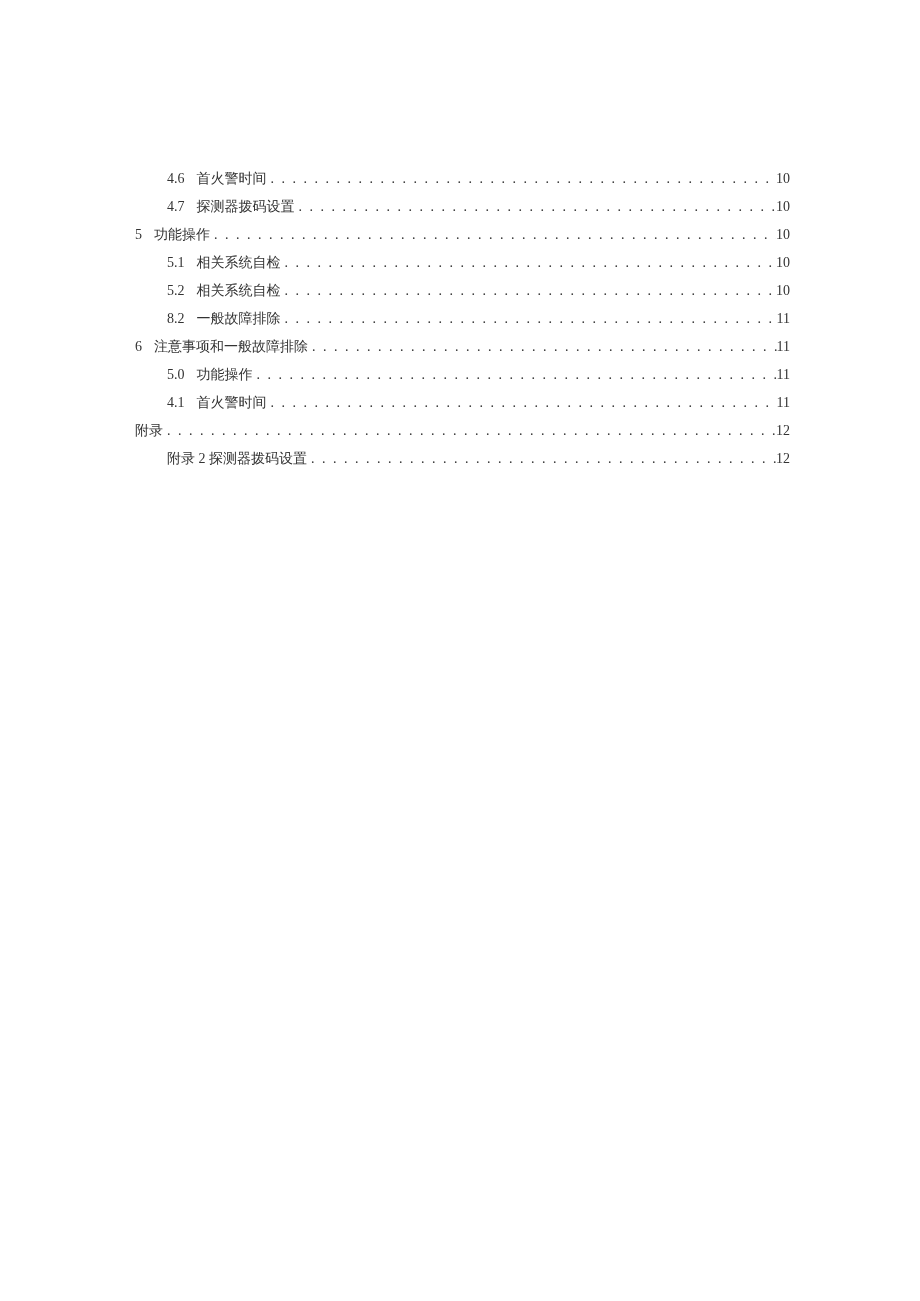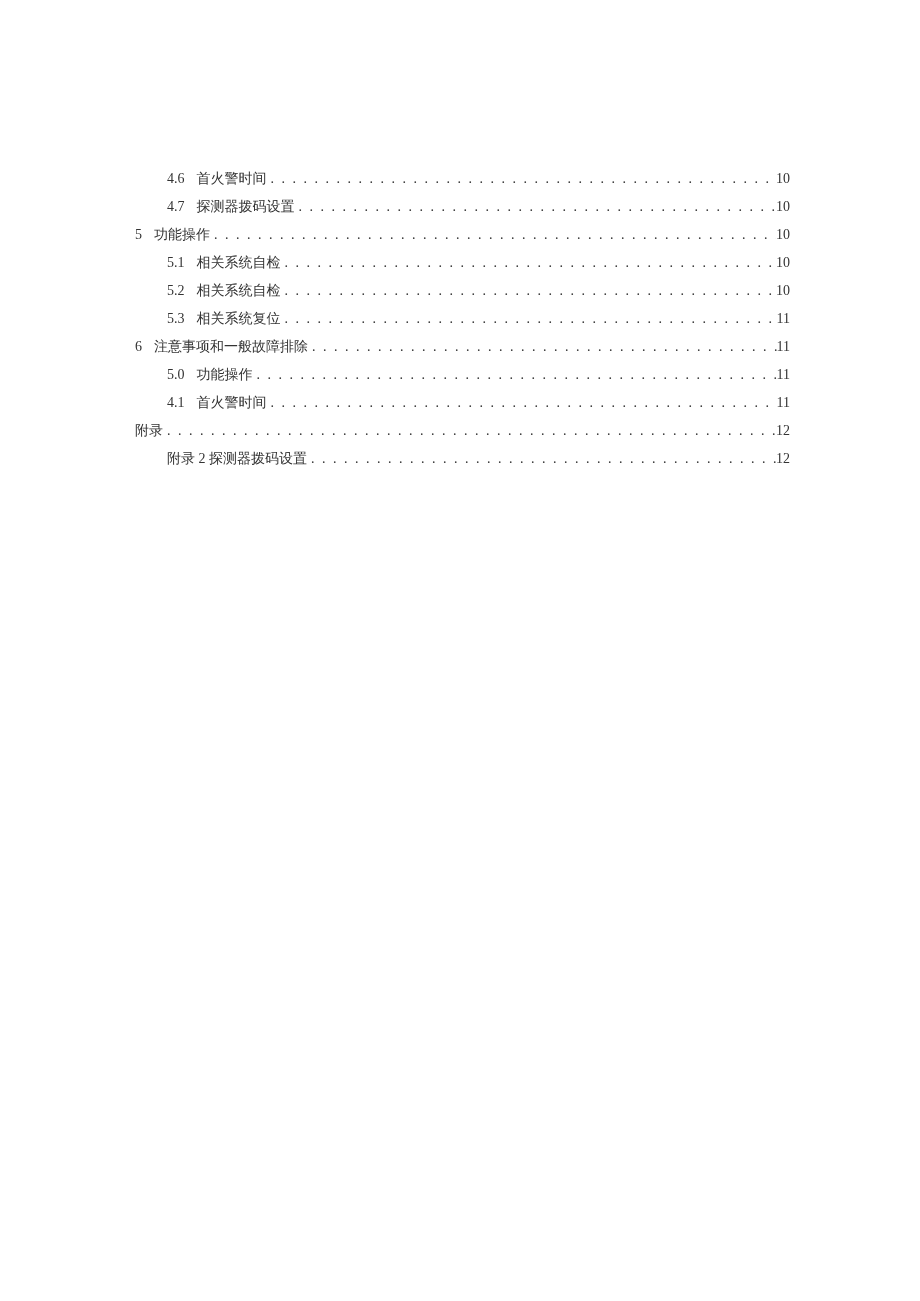--- a/index.html
+++ b/index.html
@@ -89,22 +89,22 @@
   </div>
 
   <div class="toc-row level-2">
     <span class="toc-num">5.2</span>
     <span class="toc-title pad">相关系统自检</span>
     <span class="toc-dots"></span>
     <span class="toc-page">10</span>
   </div>
 
   <div class="toc-row level-2">
-    <span class="toc-num">5.3</span>
-    <span class="toc-title pad">相关系统复位</span>
+    <span class="toc-num">8.2</span>
+    <span class="toc-title pad">一般故障排除</span>
     <span class="toc-dots"></span>
     <span class="toc-page">11</span>
   </div>
 
   <div class="toc-row level-1">
     <span class="toc-num">6</span>
     <span class="toc-title pad">注意事项和一般故障排除</span>
     <span class="toc-dots"></span>
     <span class="toc-page">11</span>
   </div>

